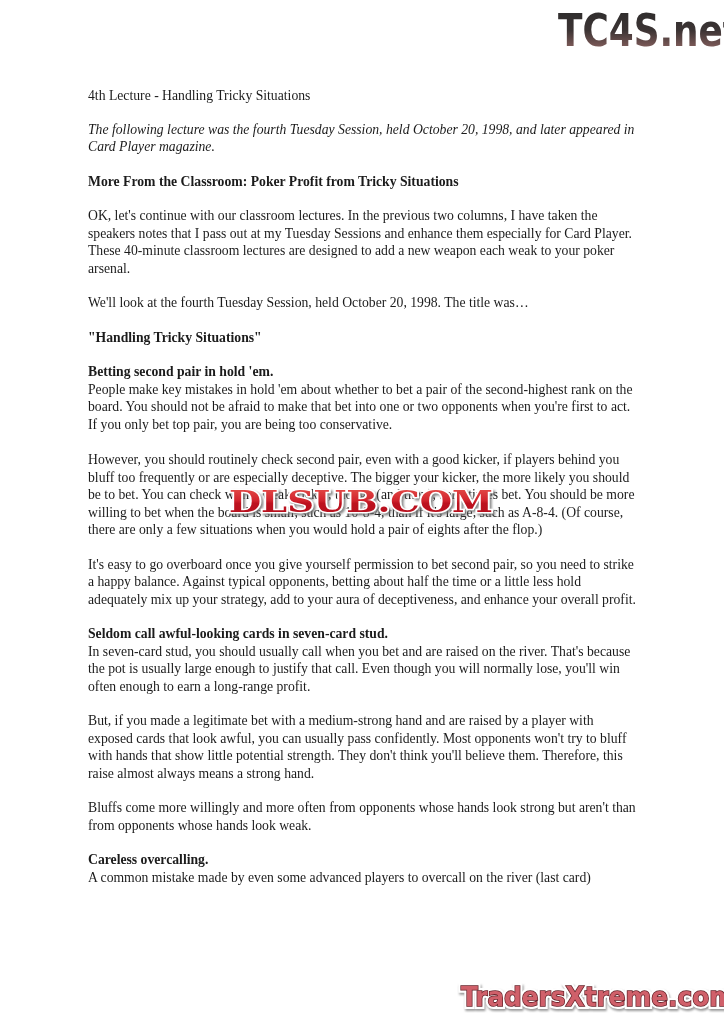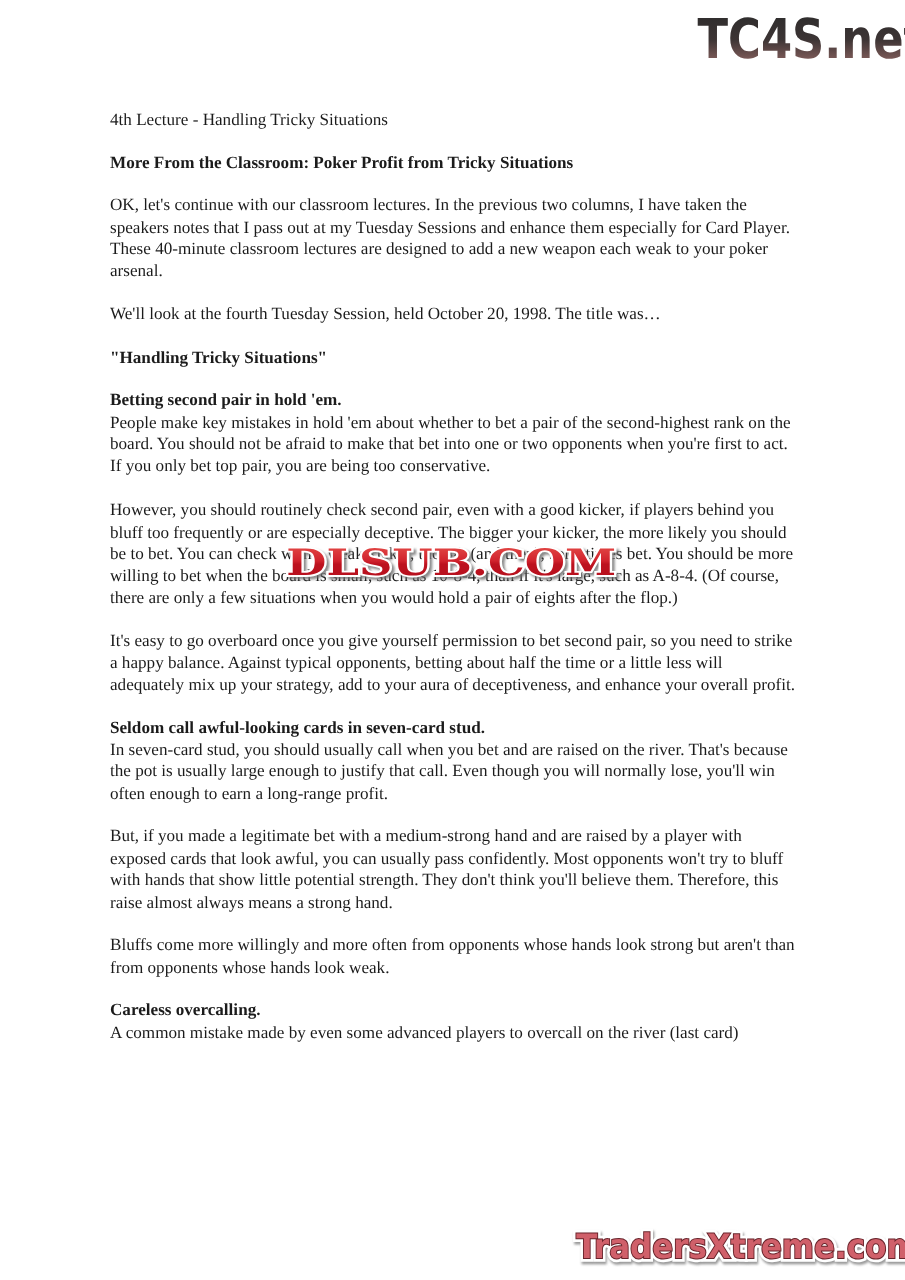--- a/index.html
+++ b/index.html
@@ -41,40 +41,41 @@
           <stop offset="82%" stop-color="#7c5a58"></stop>
           <stop offset="100%" stop-color="#b28e8c"></stop>
         </linearGradient>
       </defs>
       <text x="95" y="39" text-anchor="middle" font-family="DejaVu Sans, sans-serif" font-weight="bold" font-size="44" textLength="182" lengthAdjust="spacingAndGlyphs" fill="url(#tc4sGrad)">TC4S.net</text>
     </svg>
   </div>
 
   <div class="doc">
       <div class="blk title">4th Lecture - Handling Tricky Situations</div>
+      <div class="blk it">The following lecture was the fourth Tuesday Session, held October 20, 1998, and later appeared in Card Player magazine.</div>
       <div class="blk h">More From the Classroom: Poker Profit from Tricky Situations</div>
       <div class="blk p">OK, let's continue with our classroom lectures. In the previous two columns, I have taken the speakers notes that I pass out at my Tuesday Sessions and enhance them especially for Card Player. These 40-minute classroom lectures are designed to add a new weapon each weak to your poker arsenal.</div>
       <div class="blk p">We'll look at the fourth Tuesday Session, held October 20, 1998. The title was…</div>
       <div class="blk h">"Handling Tricky Situations"</div>
       <div class="blk h0">Betting second pair in hold 'em.</div>
       <div class="blk p">People make key mistakes in hold 'em about whether to bet a pair of the second-highest rank on the board. You should not be afraid to make that bet into one or two opponents when you're first to act. If you only bet top pair, you are being too conservative.</div>
       <div class="blk p wm-anchor">However, you should routinely check second pair, even with a good kicker, if players behind you bluff too frequently or are especially deceptive. The bigger your kicker, the more likely you should be to bet. You can check with a weak kicker, though (and then); sometimes bet. You should be more willing to bet when the board is small, such as 10-8-4, than if it's large, such as A-8-4. (Of course, there are only a few situations when you would hold a pair of eights after the flop.)<span class="watermark" id="watermark">
     <svg width="280" height="36" viewBox="0 0 280 36">
       <defs>
         <linearGradient id="wmGrad" x1="0" y1="0" x2="0" y2="1">
           <stop offset="0%" stop-color="#e8544d"></stop>
           <stop offset="46%" stop-color="#d1232d"></stop>
           <stop offset="54%" stop-color="#bd121f"></stop>
           <stop offset="100%" stop-color="#b50f1d"></stop>
         </linearGradient>
       </defs>
       <text x="140" y="28" text-anchor="middle" font-family="DejaVu Serif, serif" font-weight="bold" font-size="29" textLength="264" lengthAdjust="spacingAndGlyphs" fill="url(#wmGrad)" stroke="#ffffff" stroke-width="3" paint-order="stroke">DLSUB.COM</text>
     </svg>
   </span></div>
-      <div class="blk p">It's easy to go overboard once you give yourself permission to bet second pair, so you need to strike a happy balance. Against typical opponents, betting about half the time or a little less will adequately mix up your strategy, add to your aura of deceptiveness, and enhance your overall profit.</div>
+      <div class="blk p">It's easy to go overboard once you give yourself permission to bet second pair, so you need to strike a happy balance. Against typical opponents, betting about half the time or a little less hold adequately mix up your strategy, add to your aura of deceptiveness, and enhance your overall profit.</div>
       <div class="blk h0">Seldom call awful-looking cards in seven-card stud.</div>
       <div class="blk p">In seven-card stud, you should usually call when you bet and are raised on the river. That's because the pot is usually large enough to justify that call. Even though you will normally lose, you'll win often enough to earn a long-range profit.</div>
       <div class="blk p">But, if you made a legitimate bet with a medium-strong hand and are raised by a player with exposed cards that look awful, you can usually pass confidently. Most opponents won't try to bluff with hands that show little potential strength. They don't think you'll believe them. Therefore, this raise almost always means a strong hand.</div>
       <div class="blk p">Bluffs come more willingly and more often from opponents whose hands look strong but aren't than from opponents whose hands look weak.</div>
       <div class="blk h0">Careless overcalling.</div>
       <div class="blk p">A common mistake made by even some advanced players to overcall on the river (last card)</div>
     </div>
 
   <div class="logo-bottom">
     <svg width="288" height="38" viewBox="0 0 288 38">

